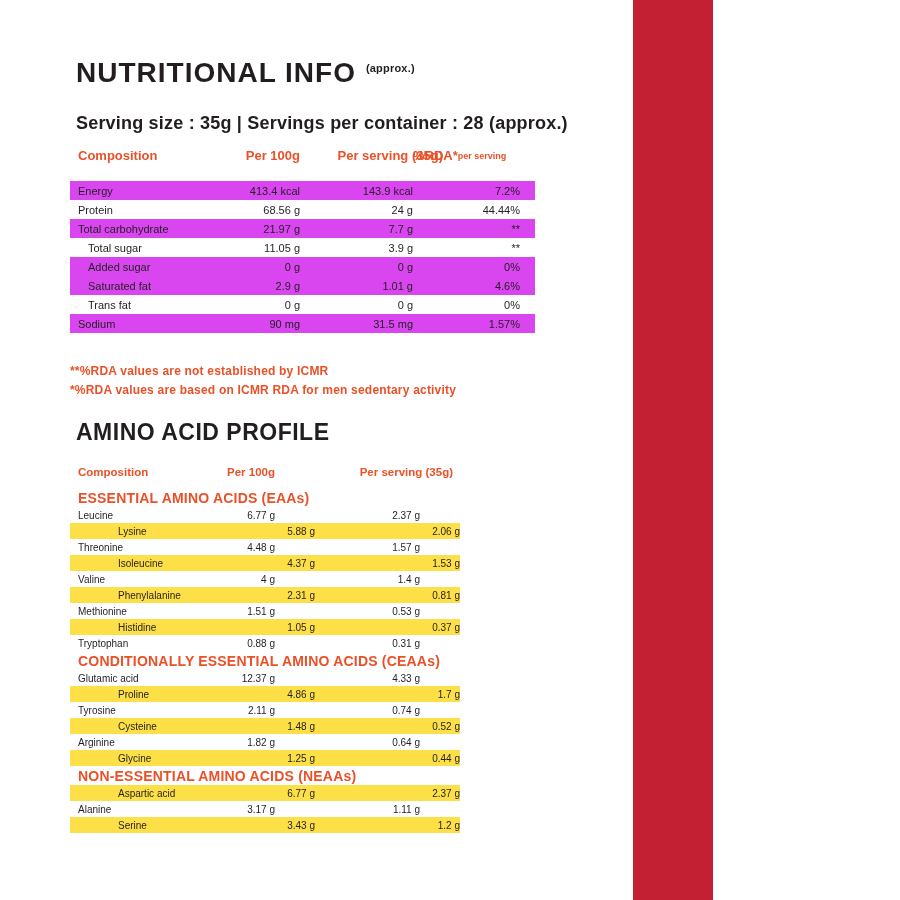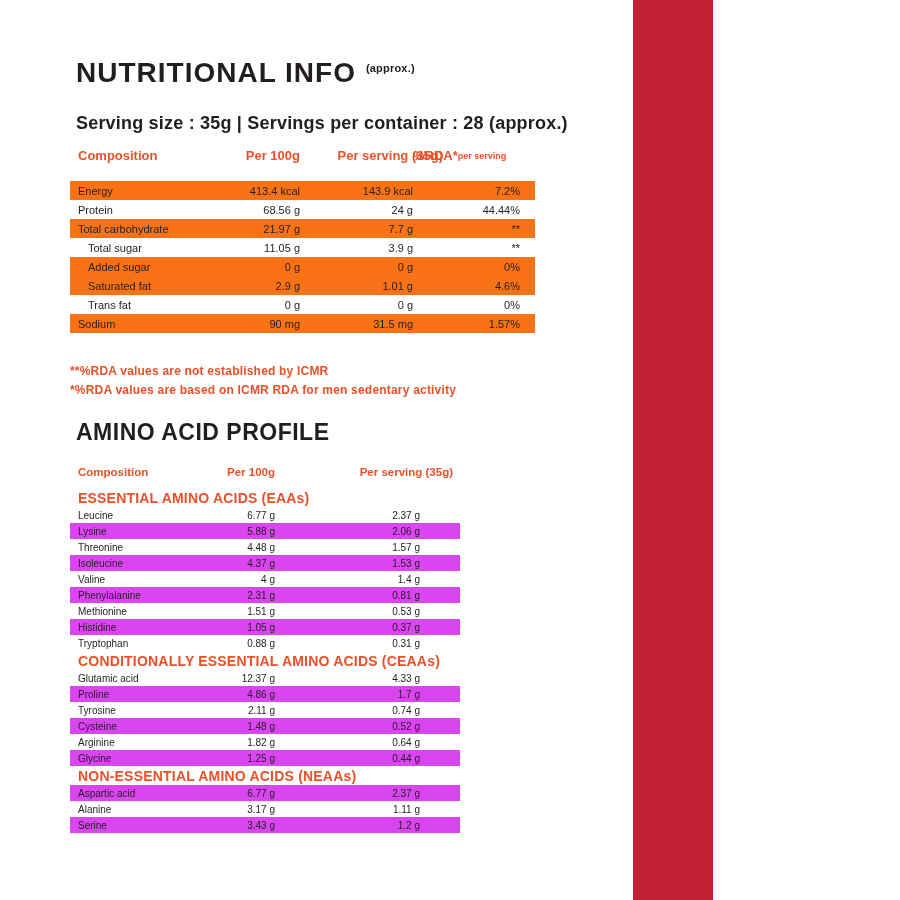--- a/index.html
+++ b/index.html
@@ -27,21 +27,21 @@
   .nt-header .h-num { text-align:right; }
   .nt-header .h-serving { transform:translateX(30px); }
   .nt-header .h-rda { display:flex; flex-direction:row; align-items:center; padding-right:8px; line-height:13px; }
   .nt-header .h-rda-sub { font-size:9px; font-weight:bold; margin-top:2px; }
 
   .nt-body { position:absolute; left:70px; top:181px; width:465px; }
   .nrow {
     display:grid; grid-template-columns:150px 80px 113px 107px;
     height:19px; align-items:center; font-size:11px;
   }
-  .nrow.shaded { background:#f97316; }
+  .nrow.shaded { background:#d946ef; }
   .nrow .c-label { padding-left:8px; }
   .nrow .c-label.indent { padding-left:18px; }
   .c-num { text-align:right; }
 
   .footnotes { position:absolute; left:70px; top:362px; font-size:12px; font-weight:bold; color:#ea5128; line-height:19px; letter-spacing:0.2px; }
 
   
   .amino-title { position:absolute; left:76px; top:419px; margin:0; font-size:23px; font-weight:bold; letter-spacing:0.5px; color:#221e20; }
 
   .at-header {
@@ -55,21 +55,21 @@
 
   .at-body { position:absolute; left:70px; top:488px; width:390px; }
   .asec-header {
     height:19px; display:flex; align-items:center; padding-left:8px;
     color:#ea5128; font-weight:bold; font-size:14px; letter-spacing:0.2px;
   }
   .arow {
     display:grid; grid-template-columns:135px 70px 145px 40px;
     height:16px; align-items:center; font-size:10px;
   }
-  .arow.shaded { background:#d946ef; }
+  .arow.shaded { background:#fde047;padding-left:40px; }
   .arow .a-label { padding-left:8px; }
 </style>
 </head>
 <body>
 
 <div class="page">
 
   <div class="stripe stripe-red"></div>
   <div class="stripe stripe-orange"></div>
 

